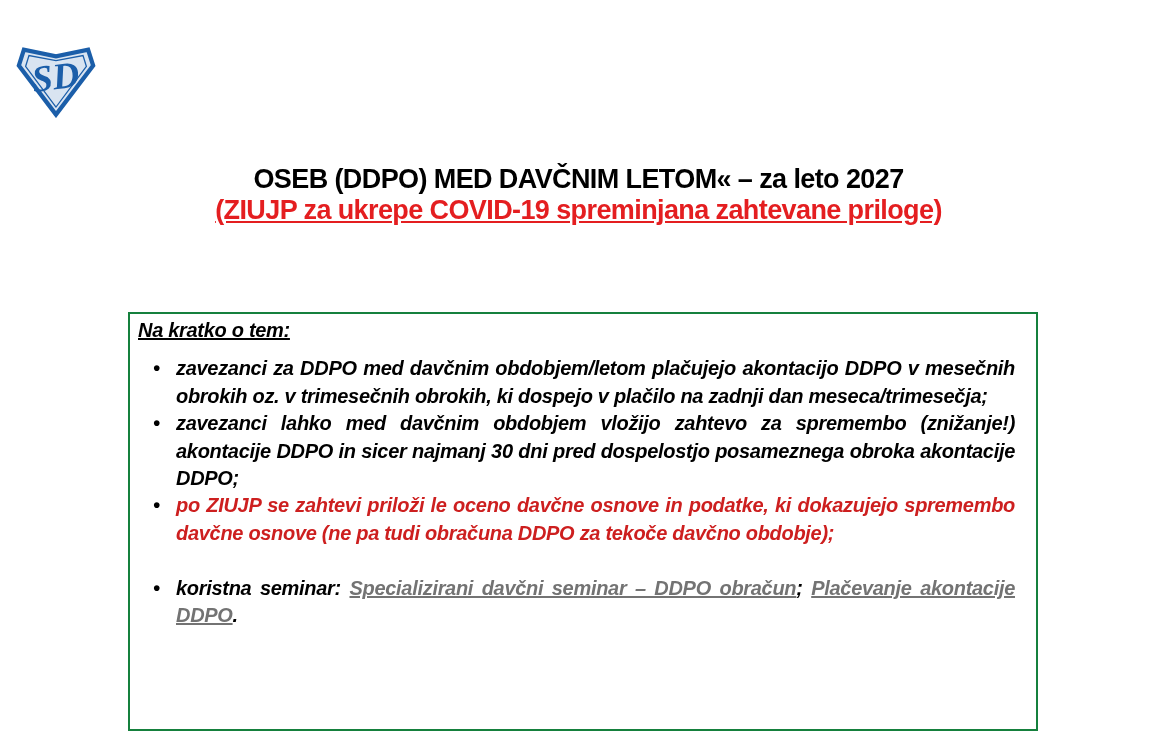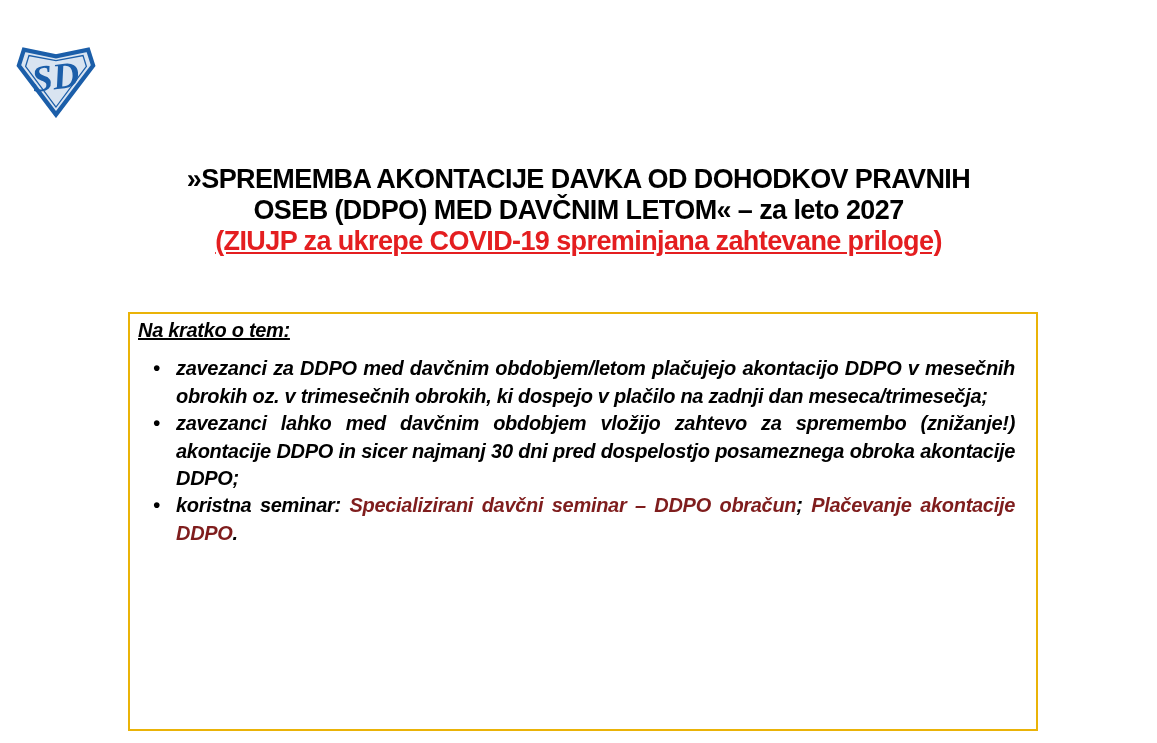--- a/index.html
+++ b/index.html
@@ -34,21 +34,21 @@
     color: #e41e20;
     text-decoration: underline;
   }
 
   
   .info-box {
     position: absolute;
     left: 128px; top: 312px;
     width: 910px; height: 419px;
     box-sizing: border-box;
-    border: 2px solid #eab308;
+    border: 2px solid #15803d;
     padding: 3px 10px 4px 8px;
     font-style: italic;
     font-weight: 700;
     font-size: 20px;
     line-height: 27.4px;
     letter-spacing: -0.3px;
     color: #000000;
     overflow: hidden;
   }
   .info-box-heading {
@@ -65,43 +65,44 @@
   }
   .info-box li::before {
     content: "\2022";
     position: absolute;
     left: 4px; top: 0;
     color: #000000;
   }
   .bullet-red { color: #cd1f1f; }
   .bullet-gap { margin-bottom: 27.4px; }
   .doc-link {
-    color: #7f1d1d;
+    color: #737373;
+    text-decoration: underline;
     cursor: pointer;
   }
 </style>
 </head>
 <body>
 
 <div class="logo">
   <svg viewBox="0 0 100 90" width="86" height="76">
     <path d="M50 86 L6 28 L12 9 L50 17 L88 9 L94 28 Z" fill="#d9e4f1" stroke="#1b5ea9" stroke-width="5" stroke-linejoin="miter"></path>
     <path d="M50 77 L14 29 L18 16 L50 22 L82 16 L86 29 Z" fill="none" stroke="#1b5ea9" stroke-width="1.5"></path>
     <text x="50" y="56" text-anchor="middle" font-family="Liberation Serif, serif" font-style="italic" font-weight="bold" font-size="44" fill="#1b5ea9" transform="rotate(-7 50 45)">SD</text>
   </svg>
 </div>
 
 <div class="title-block">
-  <div>»SPREMEMBA AKONTACIJE DAVKA OD DOHODKOV PRAVNIH</div>
   <div>OSEB (DDPO) MED DAVČNIM LETOM« – za leto 2027</div>
   <div class="title-subtitle">(ZIUJP za ukrepe COVID-19 spreminjana zahtevane priloge)</div>
 </div>
 
 <div class="info-box">
   <div class="info-box-heading">Na kratko o tem:</div>
   <ul>
     <li>zavezanci za DDPO med davčnim obdobjem/letom plačujejo akontacijo DDPO v mesečnih obrokih oz. v trimesečnih obrokih, ki dospejo v plačilo na zadnji dan meseca/trimesečja;</li>
     <li>zavezanci lahko med davčnim obdobjem vložijo zahtevo za spremembo (znižanje!) akontacije DDPO in sicer najmanj 30 dni pred dospelostjo posameznega obroka akontacije DDPO;</li>
+    <li class="bullet-red bullet-gap">po ZIUJP se zahtevi priloži le oceno davčne osnove in podatke, ki dokazujejo spremembo davčne osnove (ne pa tudi obračuna DDPO za tekoče davčno obdobje);</li>
     <li>
       <span>koristna seminar: </span><a class="doc-link">Specializirani davčni seminar – DDPO obračun</a><span>; </span><a class="doc-link">Plačevanje akontacije DDPO</a><span>.</span>
     </li>
   </ul>
 </div>
 
 </body></html>

